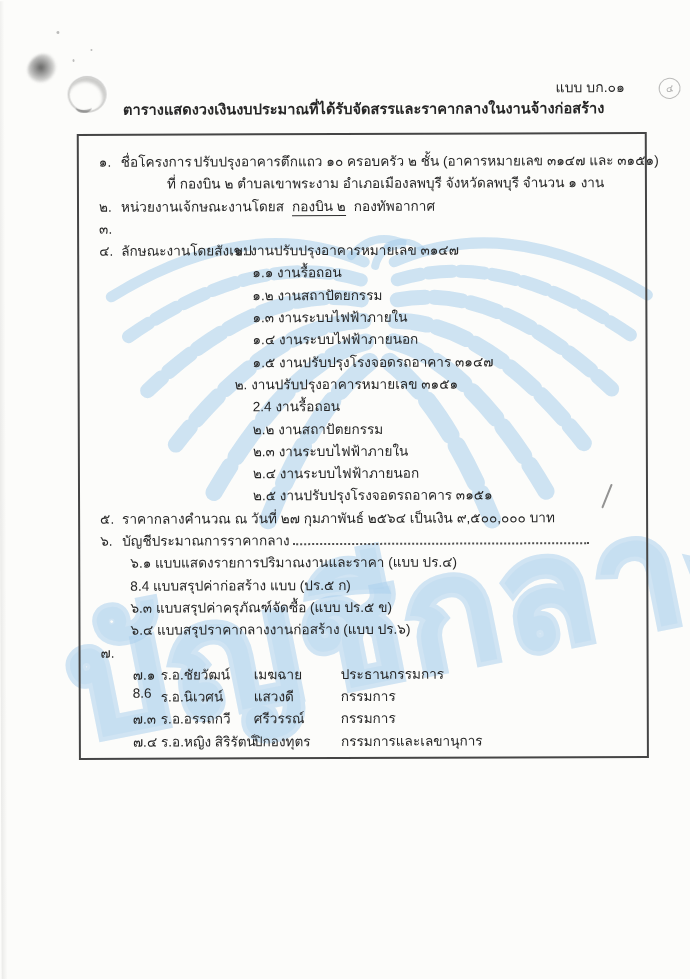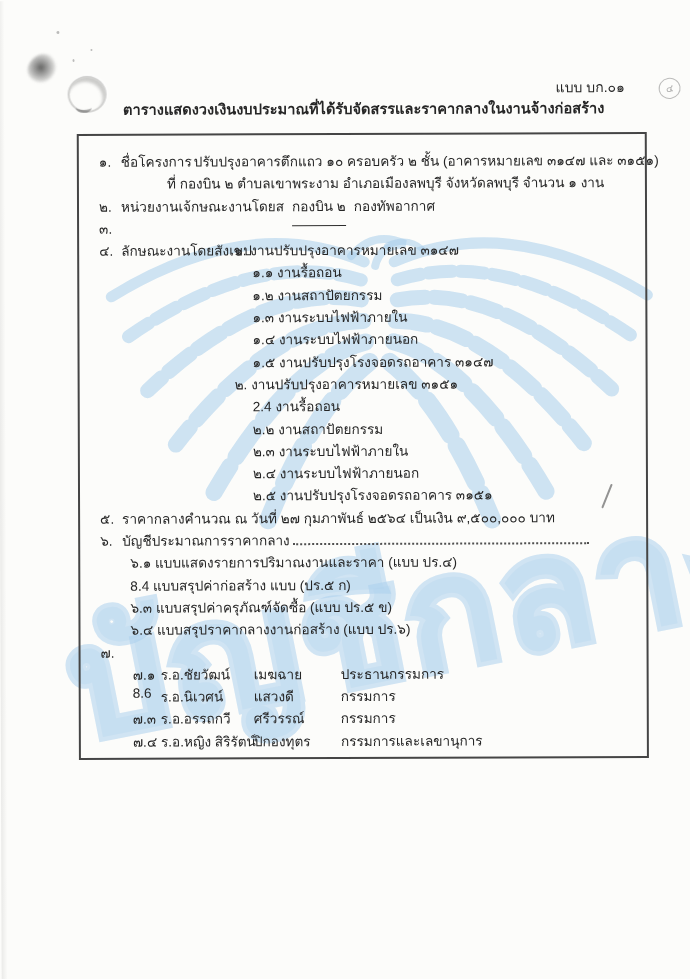--- a/index.html
+++ b/index.html
@@ -42,21 +42,21 @@
   .form-code{position:absolute;top:77px;left:557px;font-size:14px;z-index:3;}
   .doc-title{position:absolute;top:97px;left:0;right:0;text-align:center;
     transform:translateX(20px);font-size:14.6px;font-weight:bold;z-index:3;}
   
   .doc-box{position:absolute;left:78px;top:133px;width:566px;height:610px;
     border:2px solid #454545;z-index:2;background:transparent;
     padding-top:12px;font-size:13.6px;}
   .ln{position:relative;height:22.3px;white-space:nowrap;}
   .a{position:absolute;top:3px;}
   .n{position:absolute;top:3px;left:20px;}
-  .underline{border-bottom:1.2px solid #2d2d2d;padding-bottom:11px;margin-top:32px;}
+  .underline{border-bottom:1.2px solid #2d2d2d;padding-bottom:1px;margin-top:32px;}
   .leader{display:inline-block;width:296px;border-bottom:2px dotted #4f4f4f;
     height:12px;margin-left:3px;vertical-align:baseline;}
   .gap{display:inline-block;width:8px;}
 </style>
 </head>
 <body>
 
 <div class="page">
 
   <div class="edge-shade"></div>

